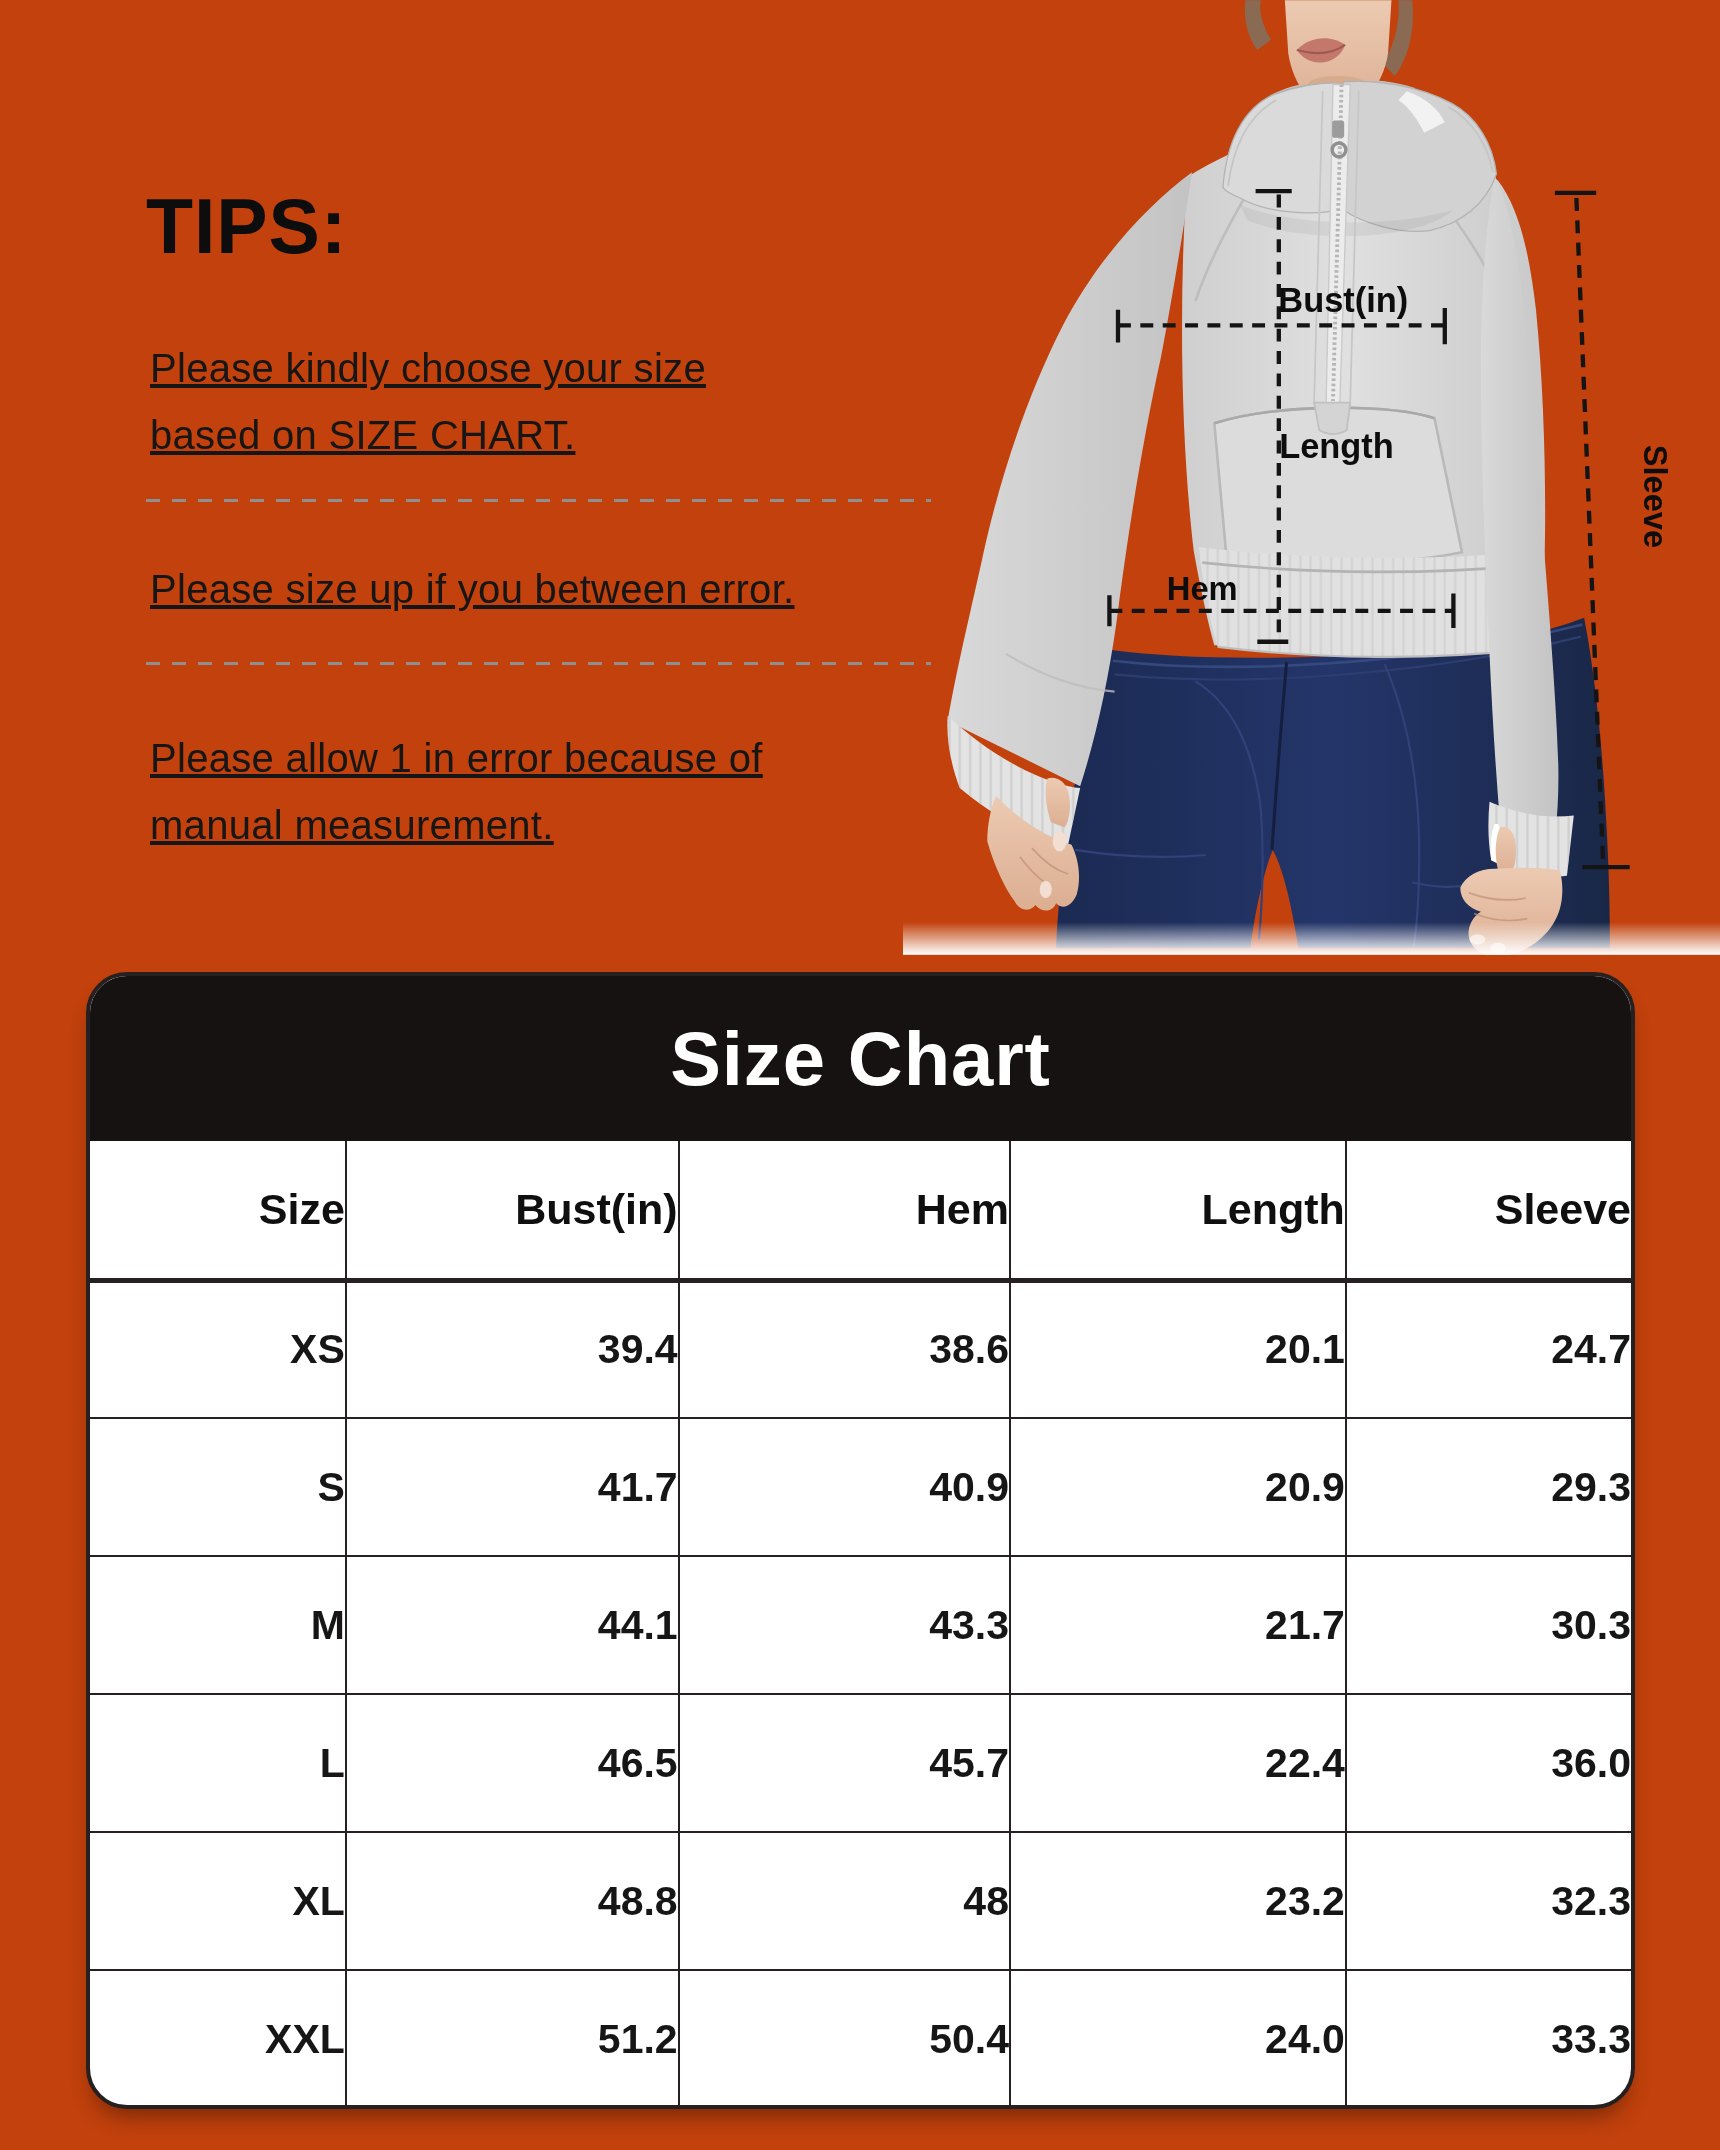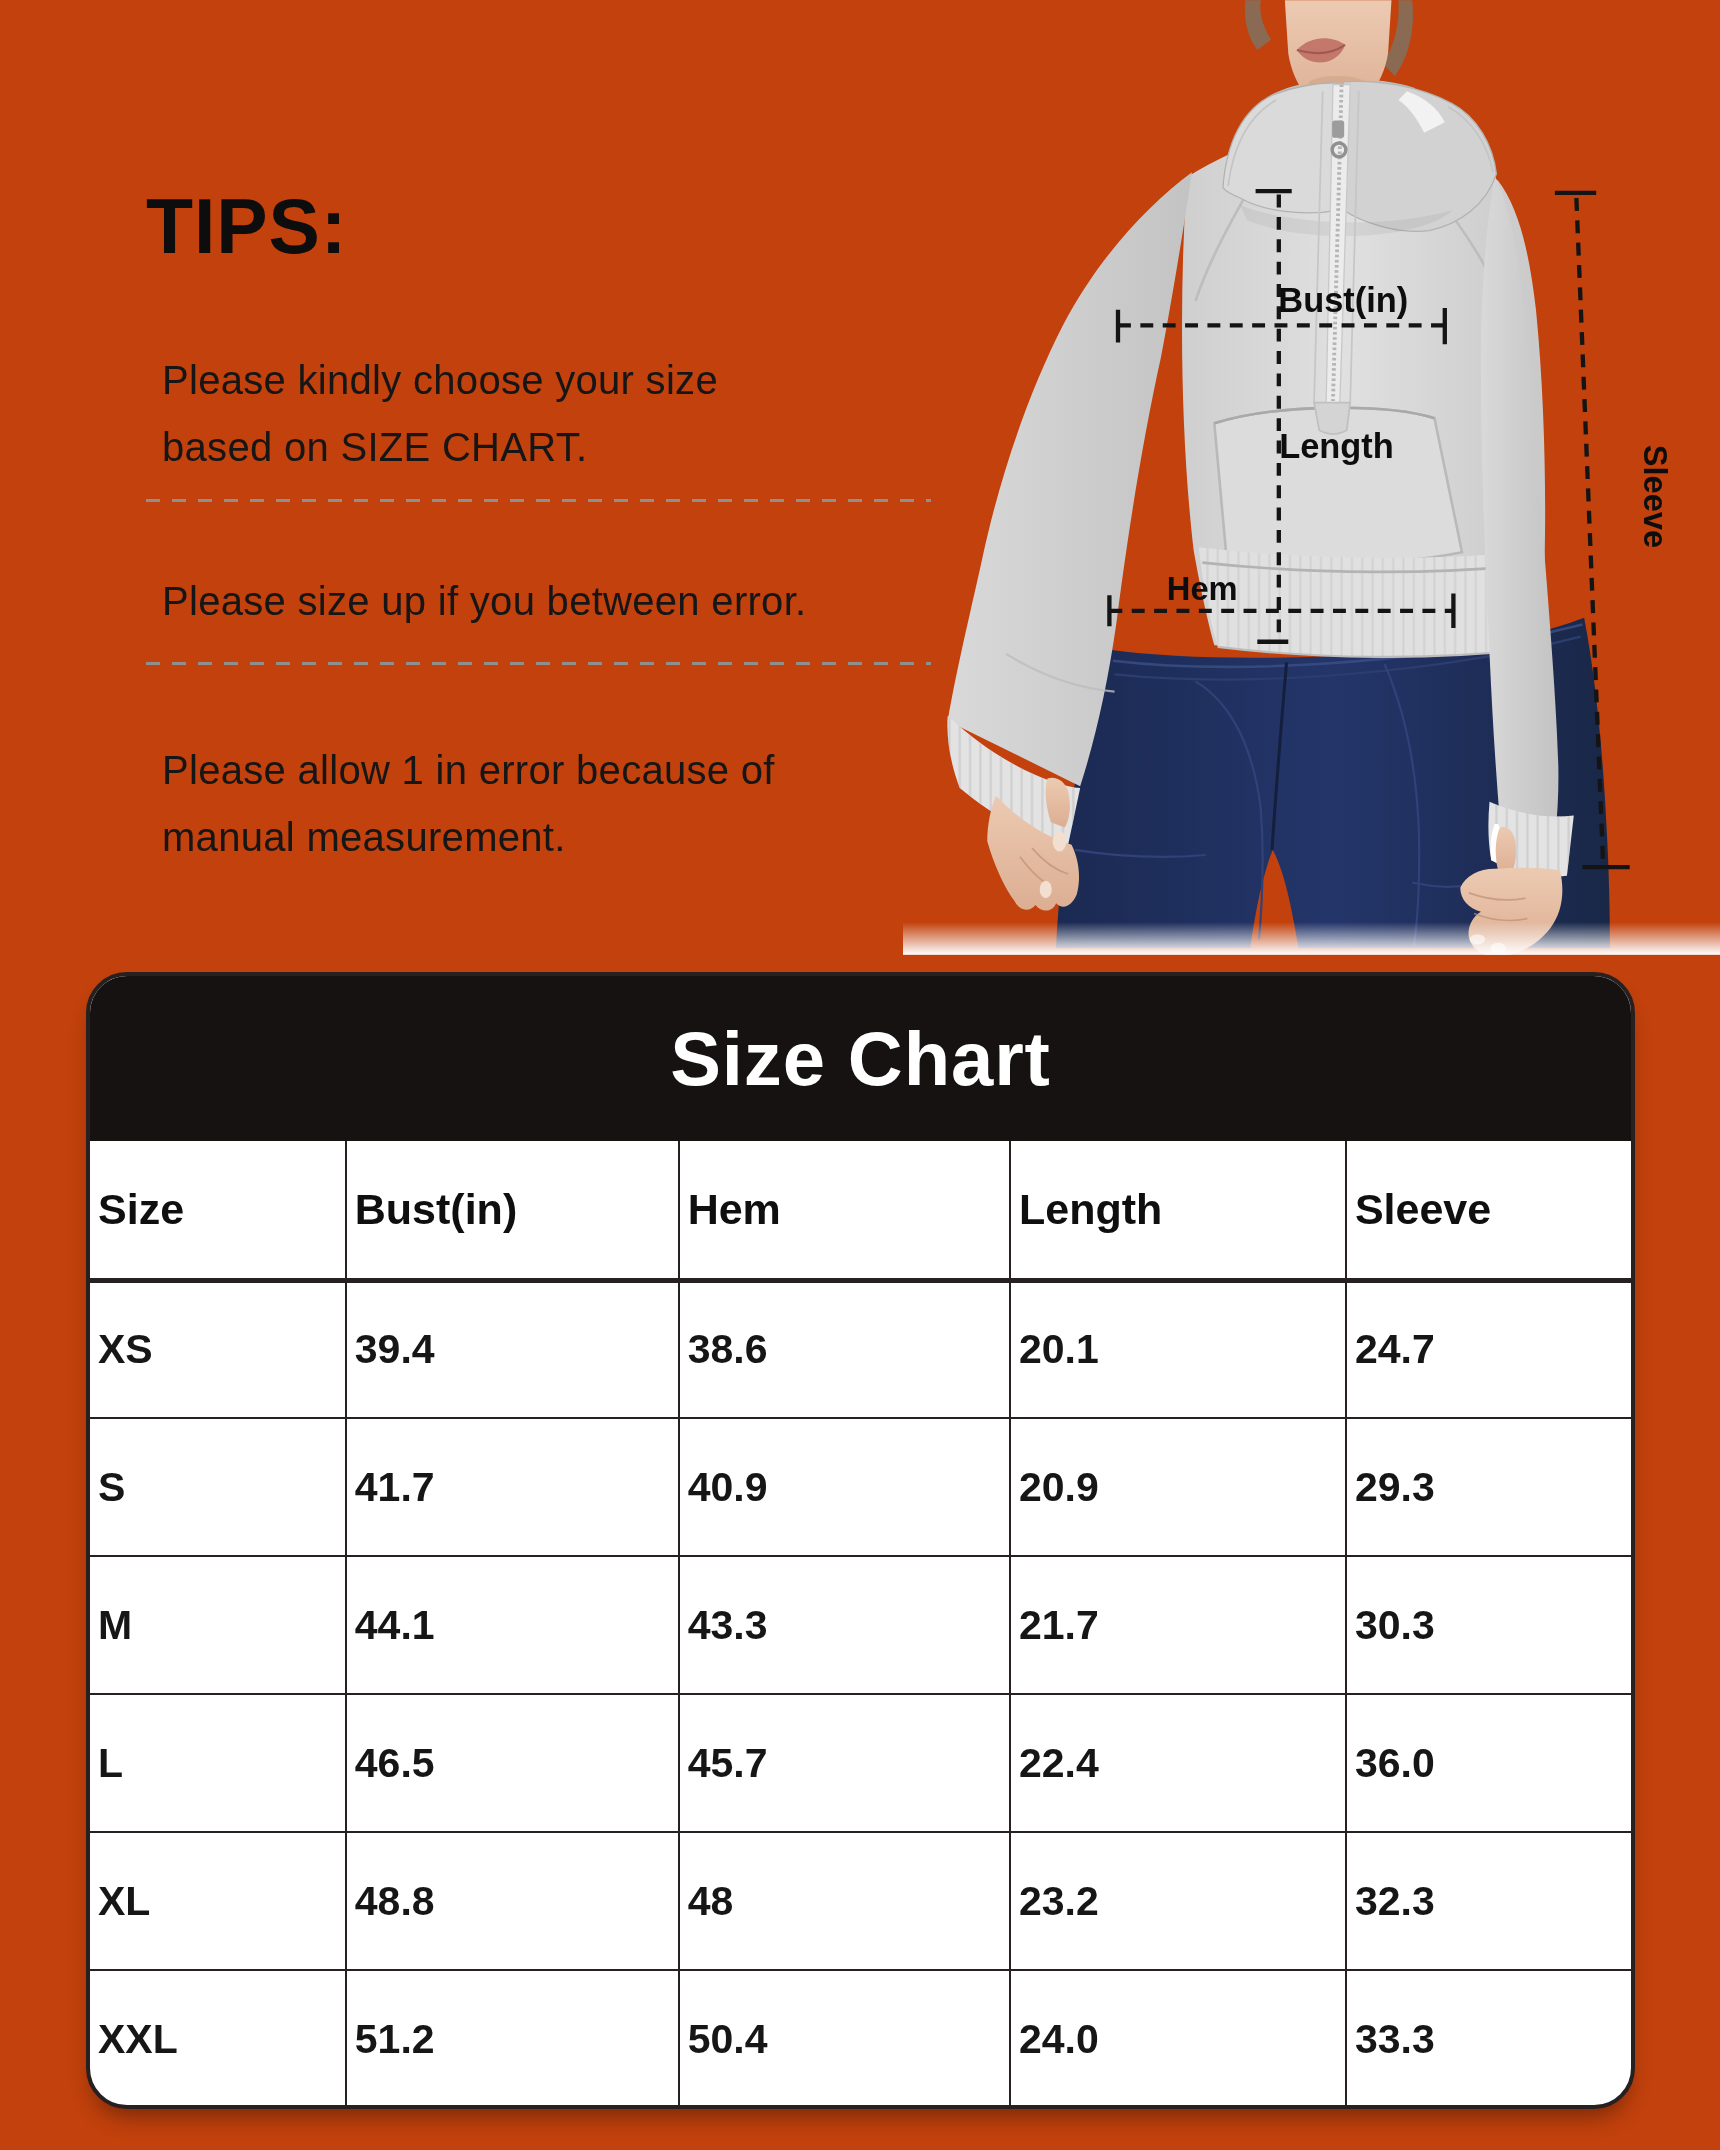--- a/index.html
+++ b/index.html
@@ -3,37 +3,37 @@
 <meta charset="utf-8">
 <style>
   html,body{margin:0;padding:0;background:#fff;}
   #canvas{position:relative;width:1721px;height:2151px;background:#c2410c;overflow:hidden;
           font-family:"Liberation Sans",sans-serif;color:#111;}
 
   
   .tips{position:absolute;left:146px;top:182px;width:800px;height:662px;}
   .tips-heading{position:absolute;left:0;top:0;margin:0;font-size:77px;font-weight:800;
                 letter-spacing:0.9px;color:#0d0d0d;}
-  .tip{position:absolute;left:0;margin:16px;font-size:40px;line-height:67px;letter-spacing:0.3px;
-       color:#161616;white-space:pre-line;width:800px;}
+  .tip{position:absolute;left:0;margin:4px;font-size:40px;line-height:67px;letter-spacing:0.3px;
+       color:#161616;white-space:pre-line;width:800px;text-decoration:underline;}
   .dash-divider{position:absolute;left:0;width:785px;height:3.4px;
        background:repeating-linear-gradient(90deg,#8f8f8f 0 13.8px,transparent 13.8px 26px);}
 
   
   .figure{position:absolute;left:903px;top:0;width:817px;height:955px;}
   .ann-label{font-family:"Liberation Sans",sans-serif;font-weight:700;fill:#0d0d0d;}
 
   
   .chart{position:absolute;left:86px;top:972px;width:1549px;height:1137px;box-sizing:border-box;
          border:4.3px solid #262020;border-radius:41px;overflow:hidden;background:#fff;
          box-shadow:0 15.5px 22.4px -8.6px rgba(0,0,0,.38);}
   .chart-header{height:165px;background:#171212;display:flex;align-items:center;justify-content:center;}
   .chart-title{margin:0;color:#fff;font-size:76px;font-weight:800;letter-spacing:0.9px;}
   table.size-table{width:100%;border-collapse:collapse;table-layout:fixed;}
-  .size-table th,.size-table td{border:2.6px solid #262020;text-align:left;vertical-align:middle;padding:8px;}
+  .size-table th,.size-table td{border:2.6px solid #262020;text-align:right;vertical-align:middle;padding:0;}
   .size-table thead tr{height:139px;}
   .size-table thead th{font-size:43px;font-weight:800;color:#0f0f0f;border-top:0;border-bottom-width:5.2px;}
   .size-table tbody tr{height:138px;}
   .size-table td{font-size:41px;font-weight:600;color:#161616;margin-left:13px;}
   .size-table th:first-child,.size-table td:first-child{border-left:0;}
   .size-table th:last-child,.size-table td:last-child{border-right:0;}
   .size-table tbody tr:last-child td{border-bottom:0;}
   col.c1{width:16.6%} col.c2{width:21.6%} col.c3{width:21.5%} col.c4{width:21.8%} col.c5{width:18.5%}
 </style>
 </head>

